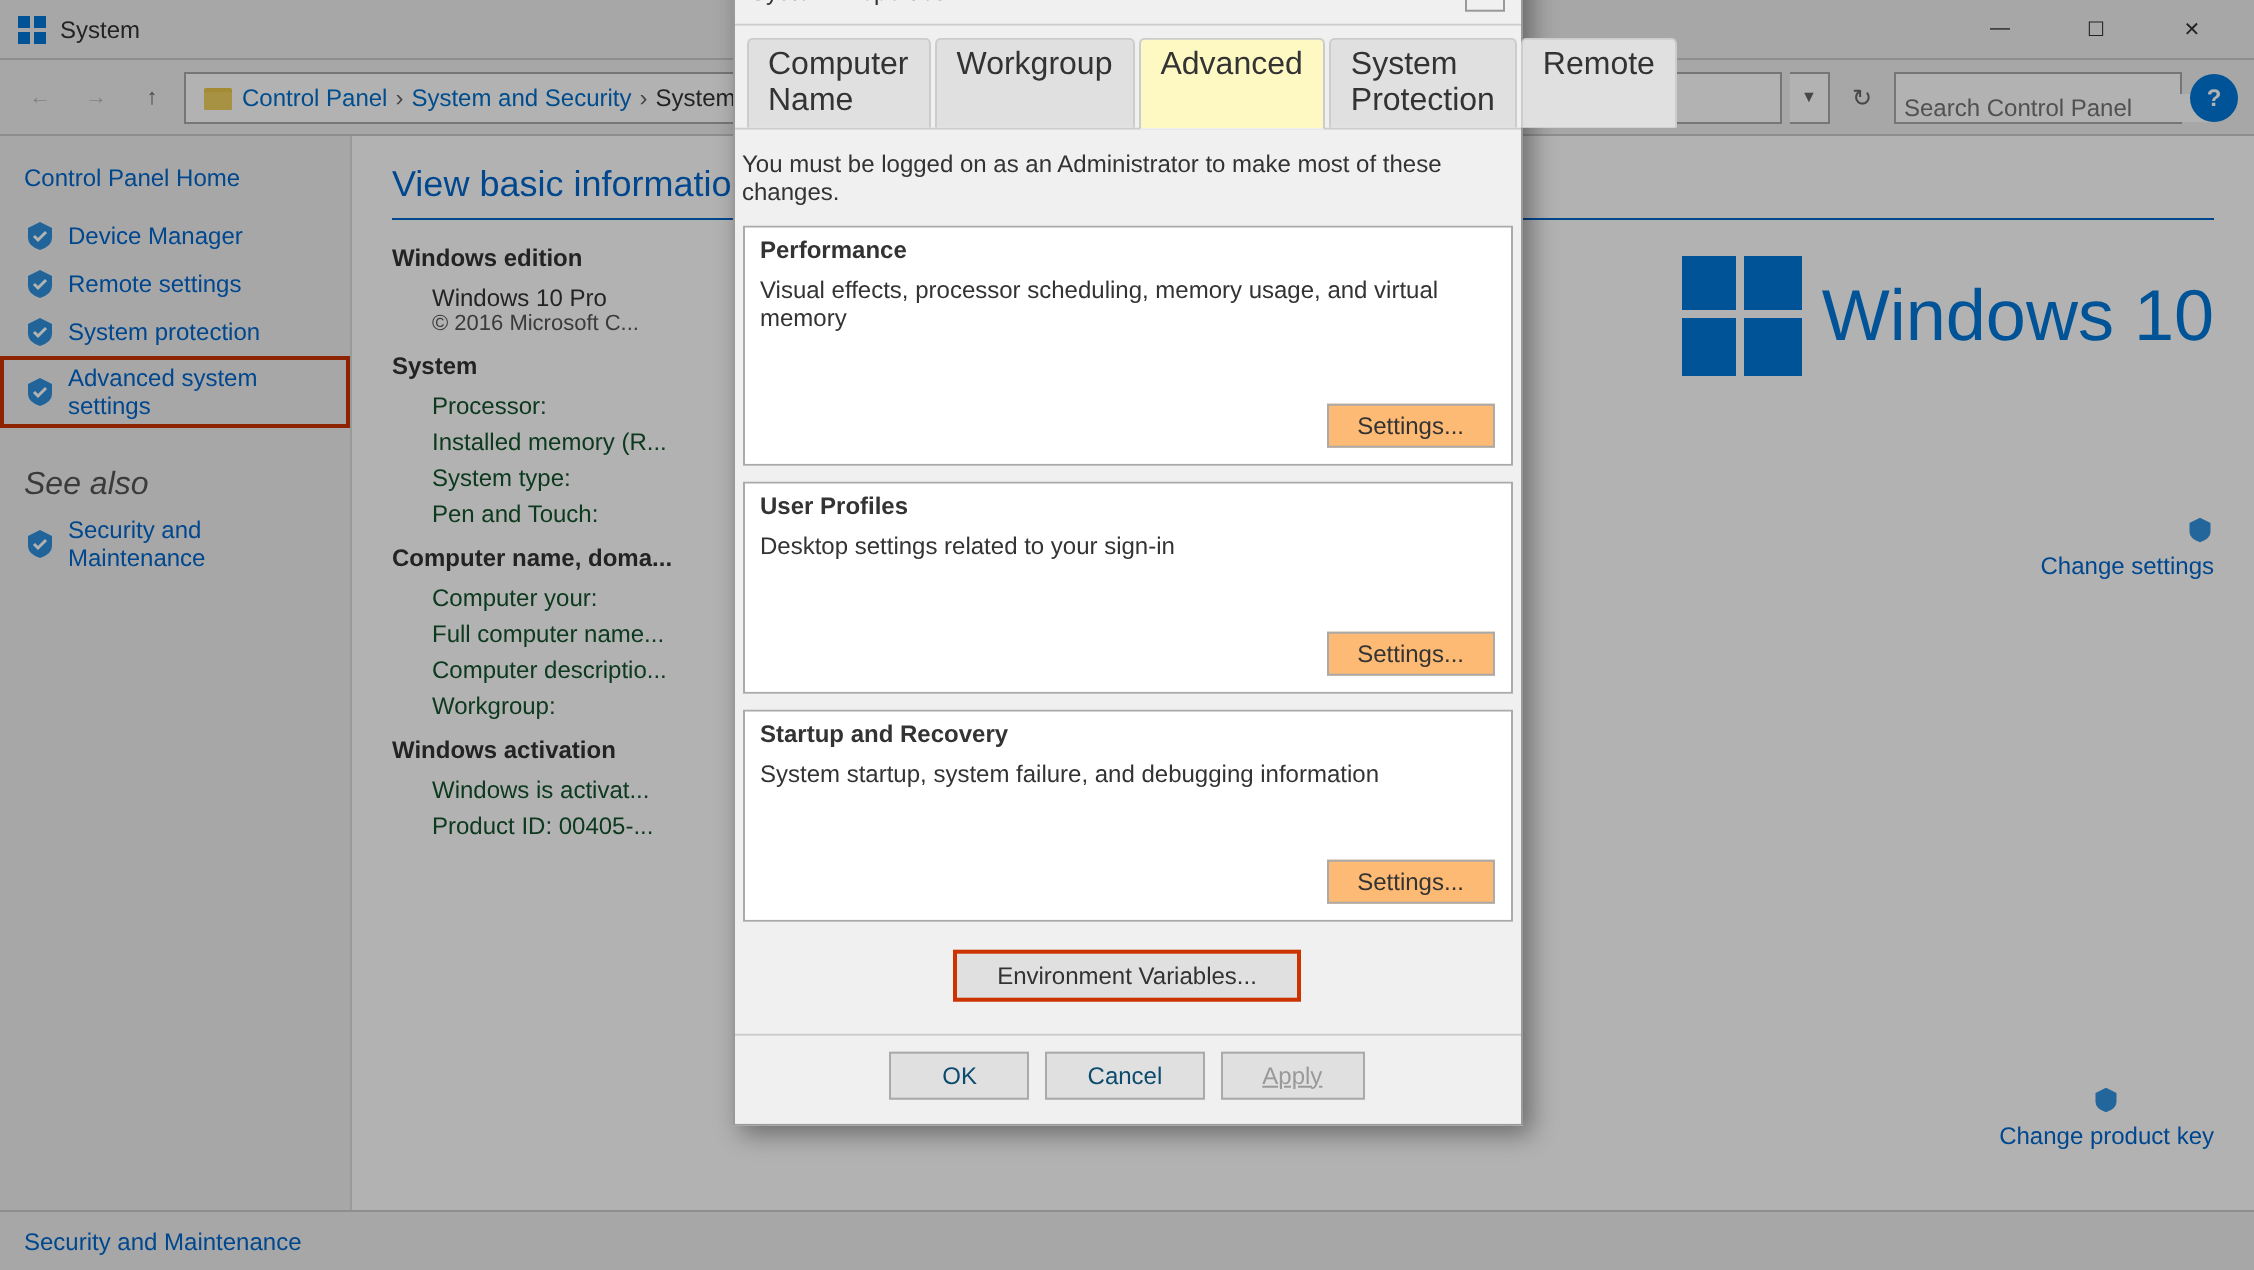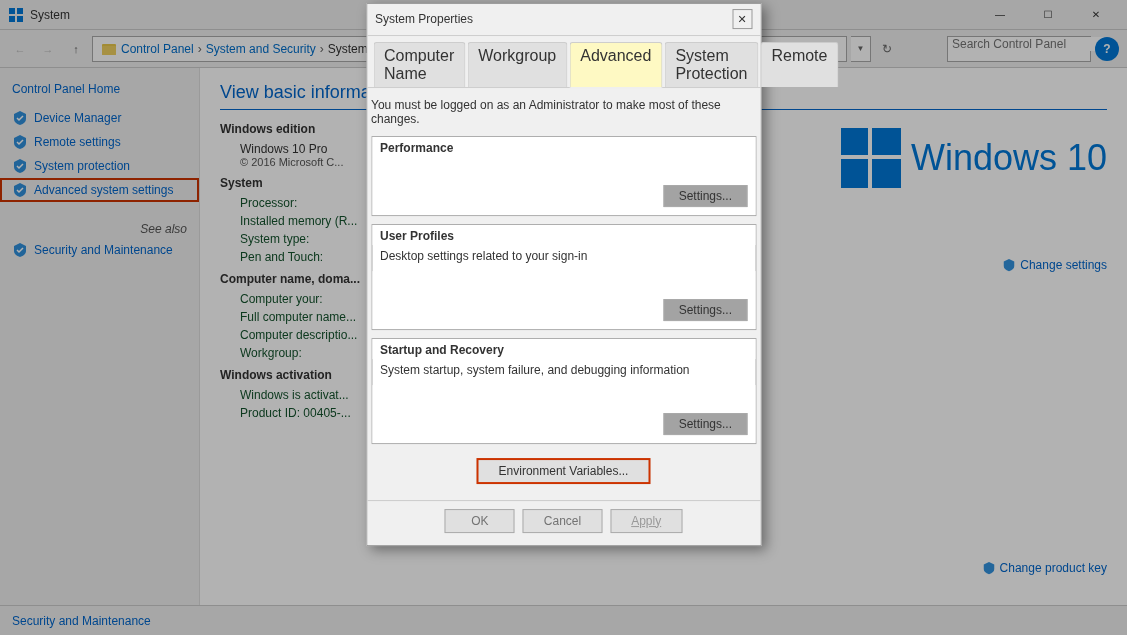--- a/index.html
+++ b/index.html
@@ -109,24 +109,23 @@
       font-size: 12px;
       display: flex;
       align-items: center;
       justify-content: center;
     }
     .search-box {
       width: 144px;
       height: 26px;
       border: 1px solid #aaa;
       display: flex;
-      align-items: flex-start;
+      align-items: flex-end;
       background: white;
       padding: 0 4px;
-      margin-left: 44px;
     }
     .search-input {
       border: none;
       outline: none;
       flex: 1;
       font-size: 12px;
       color: #999;
     }
     .help-btn {
       width: 24px;
@@ -144,21 +143,21 @@
     }
 
     
     .main-content {
       display: flex;
       height: calc(635px - 68px - 30px);
     }
 
     
     .sidebar {
-      width: 200px;
+      width: 176px;
       background: #f0f0f0;
       padding: 10px 0;
       border-right: 1px solid #ddd;
     }
     .sidebar-link {
       display: flex;
       align-items: center;
       gap: 6px;
       padding: 4px 12px;
       color: #0066cc;
@@ -171,22 +170,21 @@
       outline-offset: -2px;
     }
     .sidebar-icon {
       width: 16px;
       height: 16px;
       flex-shrink: 0;
     }
     .sidebar-see-also {
       font-style: italic;
       color: #555;
-      font-size: 12px;
-      text-align: right;
+      font-size: 16px;
     }
 
     
     .page-area {
       flex: 1;
       padding: 14px 20px;
       background: white;
       overflow: hidden;
       position: relative;
     }
@@ -250,32 +248,34 @@
     .change-settings-link {
       position: absolute;
       right: 20px;
       top: 190px;
       color: #0066cc;
       cursor: pointer;
       font-size: 12px;
       display: flex;
       align-items: flex-end;
       gap: 4px;
+      flex-direction: column;
     }
 
     .change-product-link {
       position: absolute;
       right: 20px;
       bottom: 30px;
       color: #0066cc;
       cursor: pointer;
       font-size: 12px;
       display: flex;
       align-items: center;
       gap: 4px;
+      flex-direction: column;
     }
 
     
     .bottom-bar {
       height: 30px;
       background: #f0f0f0;
       border-top: 1px solid #ccc;
       display: flex;
       align-items: center;
       padding: 0 12px;
@@ -388,21 +388,21 @@
     .dialog-section-btn-row {
       display: flex;
       justify-content: flex-end;
       padding: 0 8px 8px 8px;
       background: white;
     }
     .dialog-settings-btn {
       padding: 3px 14px;
       font-size: 12px;
       border: 1px solid #aaa;
-      background: #a3a3a3;
+      background: #fdba74;
       cursor: pointer;
       color: #333;
       margin-top: 28px;
     }
 
     
     .env-var-row {
       display: flex;
       justify-content: center;
       padding: 6px 0;
@@ -424,21 +424,21 @@
       padding: 8px 12px 12px 12px;
       background: #f0f0f0;
       border-top: 1px solid #ccc;
     }
     .dialog-bottom-btn {
       padding: 4px 20px;
       font-size: 12px;
       border: 1px solid #aaa;
       background: #e0e0e0;
       cursor: pointer;
-      color: #737373;
+      color: #0c4a6e;
       min-width: 70px;
     }
     .dialog-bottom-btn.disabled {
       color: #999;
       cursor: default;
       text-decoration: underline;
     }
   </style>
 </head>
 <body>
@@ -626,20 +626,21 @@
     <div class="dialog-tab active">Advanced</div>
     <div class="dialog-tab">System Protection</div>
     <div class="dialog-tab">Remote</div>
   </div>
 
   <div class="dialog-body">
     <div class="dialog-note">You must be logged on as an Administrator to make most of these changes.</div>
 
     <div class="dialog-section">
       <div class="dialog-section-header">Performance</div>
+      <div class="dialog-section-content">Visual effects, processor scheduling, memory usage, and virtual memory</div>
       <div class="dialog-section-btn-row">
         <button class="dialog-settings-btn">Settings...</button>
       </div>
     </div>
 
     <div class="dialog-section">
       <div class="dialog-section-header">User Profiles</div>
       <div class="dialog-section-content">Desktop settings related to your sign-in</div>
       <div class="dialog-section-btn-row">
         <button class="dialog-settings-btn">Settings...</button>

